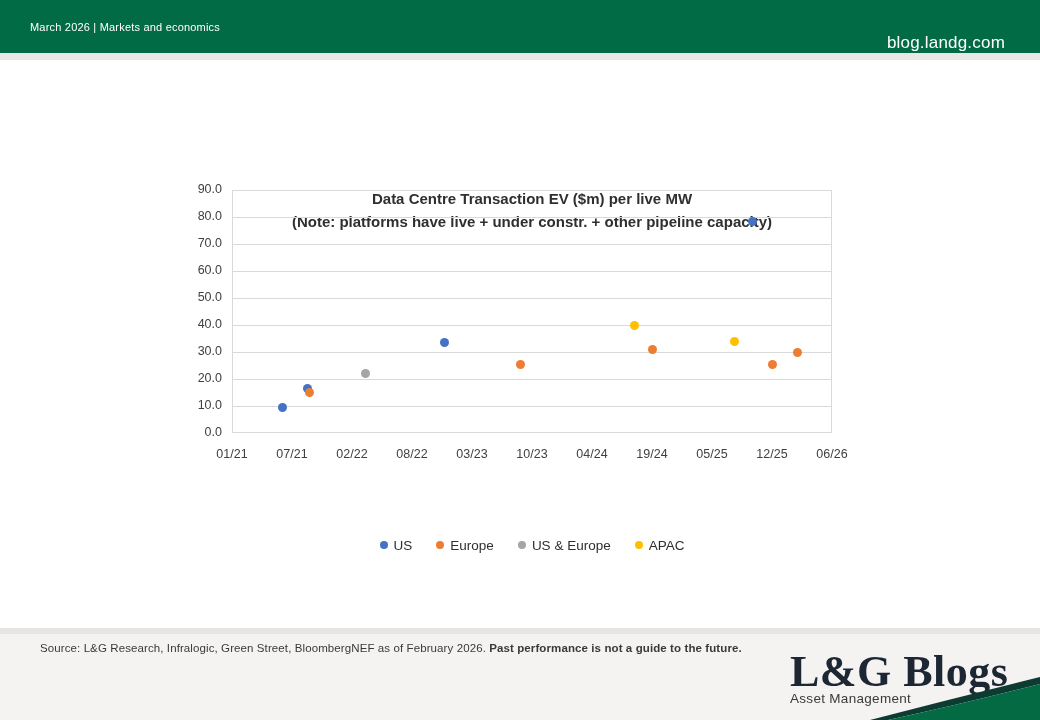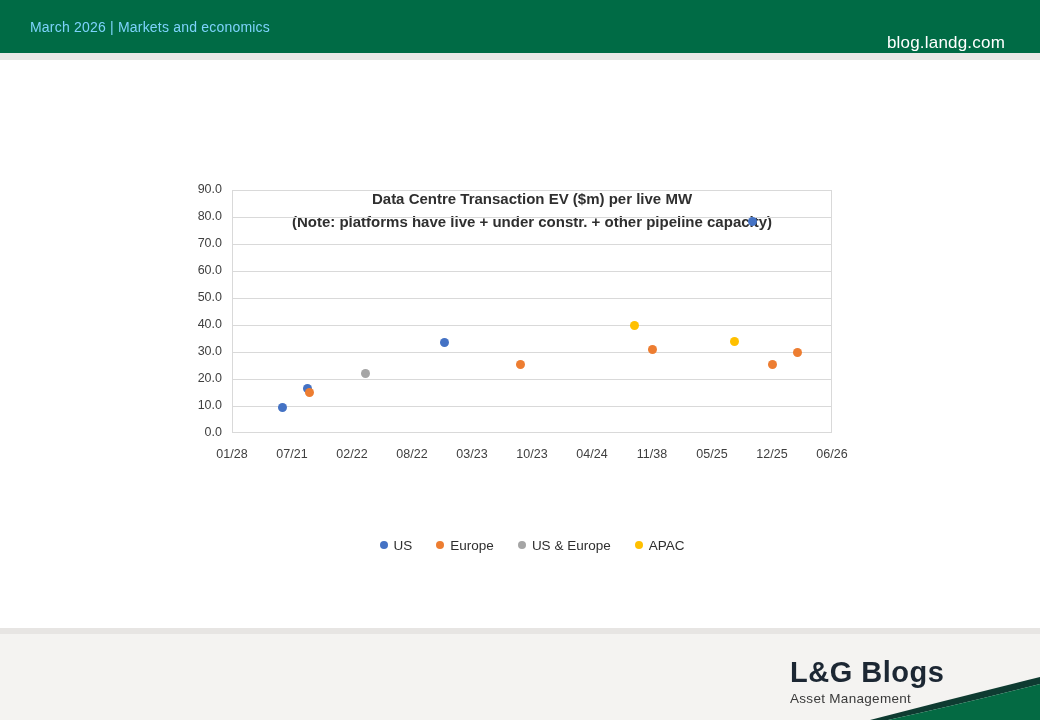--- a/index.html
+++ b/index.html
@@ -11,21 +11,21 @@
     overflow: hidden;
   }
 
   
   .header {
     position: absolute; top: 0; left: 0; width: 1040px; height: 53px;
     background: #006B45;
     display: flex; align-items: center; justify-content: space-between;
     padding: 0 35px 0 30px;
   }
-  .header-left { color: #7dd3fc; font-size: 14px; letter-spacing: 0.2px; }
+  .header-left { color: #ffffff; font-size: 11px; letter-spacing: 0.2px; }
   .header-right { color: #ffffff; font-size: 17px; letter-spacing: 0.2px; margin-top: 32px; }
   .header-strip {
     position: absolute; top: 53px; left: 0; width: 1040px; height: 7px;
     background: #e9e8e6;
   }
 
   
   .chart-region { position: absolute; top: 60px; left: 0; width: 1040px; height: 570px; background: #fff; }
   .chart-title-block {
     position: absolute; top: 127px; left: 160px; width: 744px;
@@ -64,22 +64,22 @@
     background: #f4f3f1; border-top: 6px solid #e7e5e3;
   }
   .source-line {
     position: absolute; top: 8px; left: 40px;
     font-size: 11.5px; color: #3a3a3a; letter-spacing: 0.1px;
   }
   .source-line .bold { font-weight: 700; }
 
   .logo-block { position: absolute; top: 22px; left: 790px; }
   .logo-title {
-    font-family: Liberation Sans, sans-serif;
-    font-size: 29px; font-weight: 700; color: #1c2733; line-height: 32px;
+    font-family: Liberation Serif, serif;
+    font-size: 44px; font-weight: 700; color: #1c2733; line-height: 32px;
     letter-spacing: 0.5px;
   }
   .logo-subtitle { font-size: 13.5px; color: #3a3a3a; margin-top: 3px; letter-spacing: 0.3px; }
 
   .swoosh { position: absolute; right: 0; bottom: 0; display: block; }
 </style>
 </head>
 <body>
 
 <div class="header">
@@ -124,46 +124,49 @@
     <div class="y-tick-label" style="left: 174px; top: 365px;">0.0</div>
     <div class="y-tick-label" style="left: 174px; top: 338px;">10.0</div>
     <div class="y-tick-label" style="left: 174px; top: 311px;">20.0</div>
     <div class="y-tick-label" style="left: 174px; top: 284px; text-align: right;">30.0</div>
     <div class="y-tick-label" style="left: 174px; top: 257px;">40.0</div>
     <div class="y-tick-label" style="left: 174px; top: 230px;">50.0</div>
     <div class="y-tick-label" style="left: 174px; top: 203px;">60.0</div>
     <div class="y-tick-label" style="left: 174px; top: 176px;">70.0</div>
     <div class="y-tick-label" style="left: 174px; top: 149px;">80.0</div>
     <div class="y-tick-label" style="left: 174px; top: 122px;">90.0</div>
-    <div class="x-tick-label" style="left: 204px; top: 387px;">01/28</div>
+    <div class="x-tick-label" style="left: 204px; top: 387px;">01/21</div>
     <div class="x-tick-label" style="left: 264px; top: 387px;">07/21</div>
     <div class="x-tick-label" style="left: 324px; top: 387px;">02/22</div>
     <div class="x-tick-label" style="left: 384px; top: 387px;">08/22</div>
     <div class="x-tick-label" style="left: 444px; top: 387px;">03/23</div>
     <div class="x-tick-label" style="left: 504px; top: 387px;">10/23</div>
     <div class="x-tick-label" style="left: 564px; top: 387px;">04/24</div>
-    <div class="x-tick-label" style="left: 624px; top: 387px;">11/38</div>
+    <div class="x-tick-label" style="left: 624px; top: 387px;">19/24</div>
     <div class="x-tick-label" style="left: 684px; top: 387px;">05/25</div>
     <div class="x-tick-label" style="left: 744px; top: 387px;">12/25</div>
     <div class="x-tick-label" style="left: 804px; top: 387px;">06/26</div>
     <div class="data-point" title="US 06/21: 9.5" style="background: rgb(68, 114, 196); left: 277.5px; top: 342.9px;"></div>
     <div class="data-point" title="US 09/21: 16.5" style="background: rgb(68, 114, 196); left: 302.9px; top: 323.9px;"></div>
     <div class="data-point" title="US 12/22: 33.5" style="background: rgb(68, 114, 196); left: 440.1px; top: 278.1px;"></div>
     <div class="data-point" title="US 10/25: 78.5" style="background: rgb(68, 114, 196); left: 747.8px; top: 156.6px;"></div>
     <div class="data-point" title="Europe 09/21: 15" style="background: rgb(237, 125, 49); left: 304.6px; top: 328px;"></div>
     <div class="data-point" title="Europe 09/23: 25.5" style="background: rgb(237, 125, 49); left: 516.4px; top: 299.6px;"></div>
     <div class="data-point" title="Europe 11/24: 31" style="background: rgb(237, 125, 49); left: 647.5px; top: 284.8px;"></div>
     <div class="data-point" title="Europe 12/25: 25.5" style="background: rgb(237, 125, 49); left: 767.5px; top: 299.6px;"></div>
     <div class="data-point" title="Europe 02/26: 30" style="background: rgb(237, 125, 49); left: 792.5px; top: 287.5px;"></div>
     <div class="data-point" title="US &amp; Europe 03/22: 22" style="background: rgb(165, 165, 165); left: 360.5px; top: 309.1px;"></div>
     <div class="data-point" title="APAC 09/24: 40" style="background: rgb(255, 192, 0); left: 629.5px; top: 260.5px;"></div>
     <div class="data-point" title="APAC 08/25: 34" style="background: rgb(255, 192, 0); left: 729.8px; top: 276.7px;"></div>
   </div>
 
 <div class="footer">
+  <p class="source-line">
+    <span>Source: L&amp;G Research, Infralogic, Green Street, BloombergNEF as of February 2026. </span><span class="bold">Past performance is not a guide to the future.</span>
+  </p>
   <div class="logo-block">
     <div class="logo-title">L&amp;G Blogs</div>
     <div class="logo-subtitle">Asset Management</div>
   </div>
   <svg class="swoosh" width="192" height="62" viewBox="0 0 192 62">
     <path d="M 22 62 Q 106 40 192 19 L 192 26 Q 110 47 40 62 Z" fill="#0E3B31"></path>
     <path d="M 40 62 Q 110 47 192 26 L 192 62 Z" fill="#046A43"></path>
   </svg>
 </div>
 

